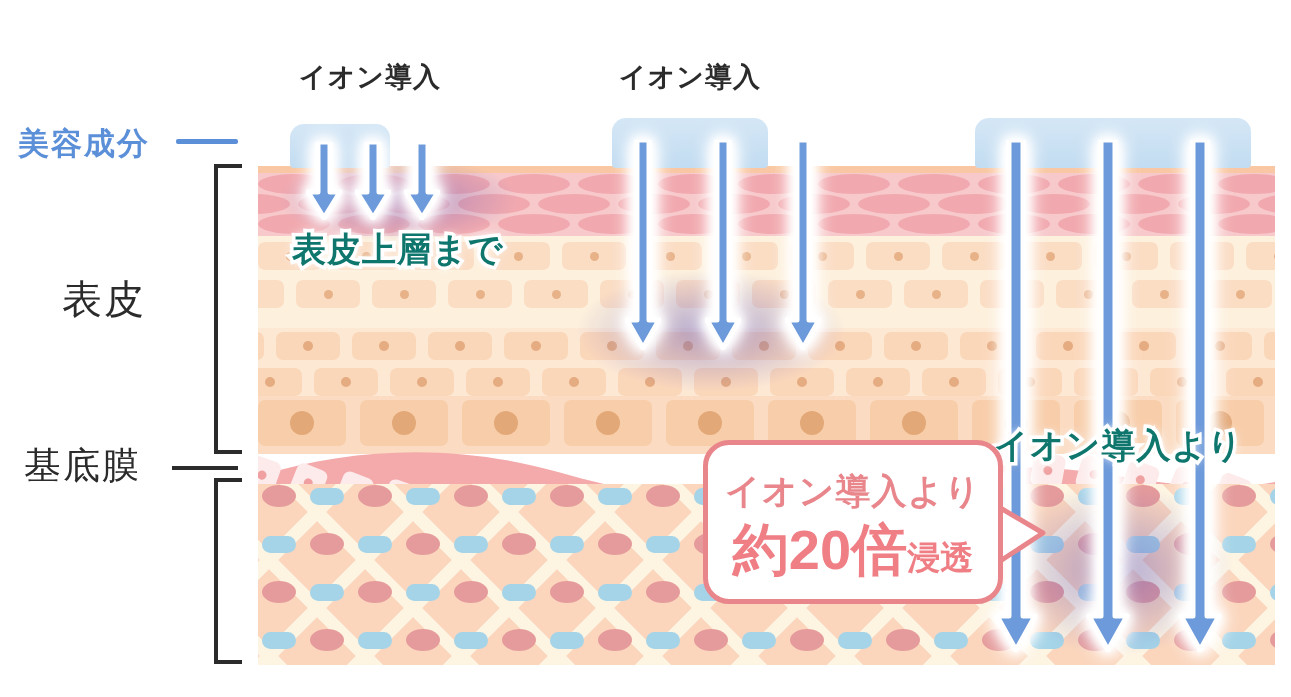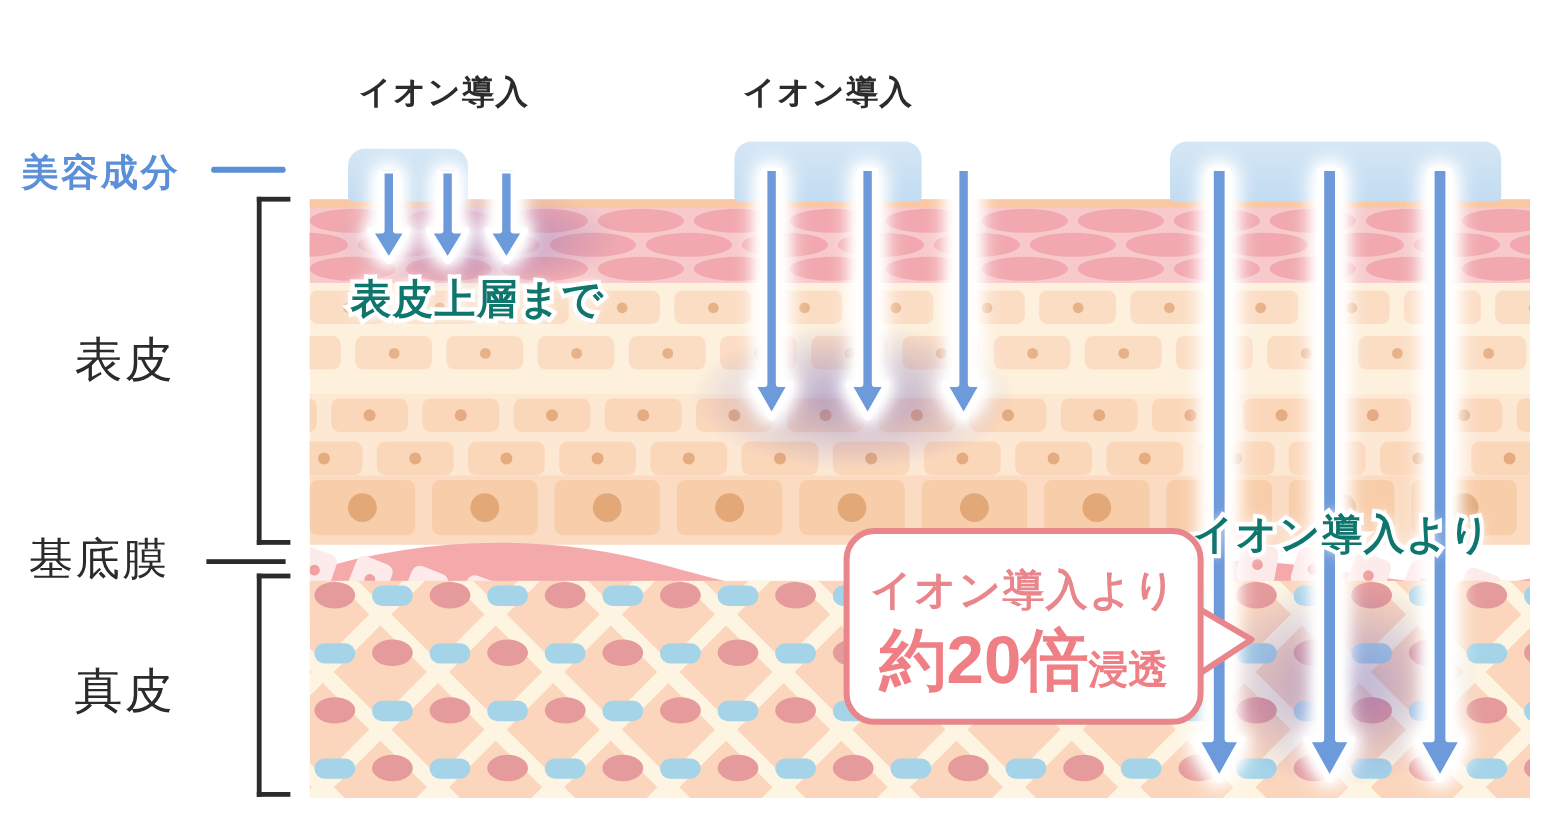--- a/index.html
+++ b/index.html
@@ -123,21 +123,20 @@
 
 
   <div class="serum-label" style="left:18px;top:123px;">美容成分</div>
   <div class="serum-dash" style="left:176px;top:139px;width:62px;"></div>
 
   <div class="side-label" style="left:62px;top:272px;">表皮</div>
 
   <div class="side-label small" style="left:24px;top:441px;">基底膜</div>
   <div class="lead-dash" style="left:172px;top:466px;width:66px;"></div>
 
-  <div class="side-label" style="left:62px;top:548px;">真皮</div>
 
   <div class="bracket" style="left:214px;top:164px;height:290px;"></div>
   <div class="bracket" style="left:214px;top:478px;height:186px;"></div>
 
   <div class="skin" style="left:258px;top:166px;width:1017px;height:499px;">
 
     <div class="layer l-corneum" style="top:0;height:70px;">
       <div class="orange-cap"></div>
       <div id="corneum-cells">
           <div class="cell-ellipse" style="left: 0px; top: 8px; width: 72px; height: 20px;"></div>

